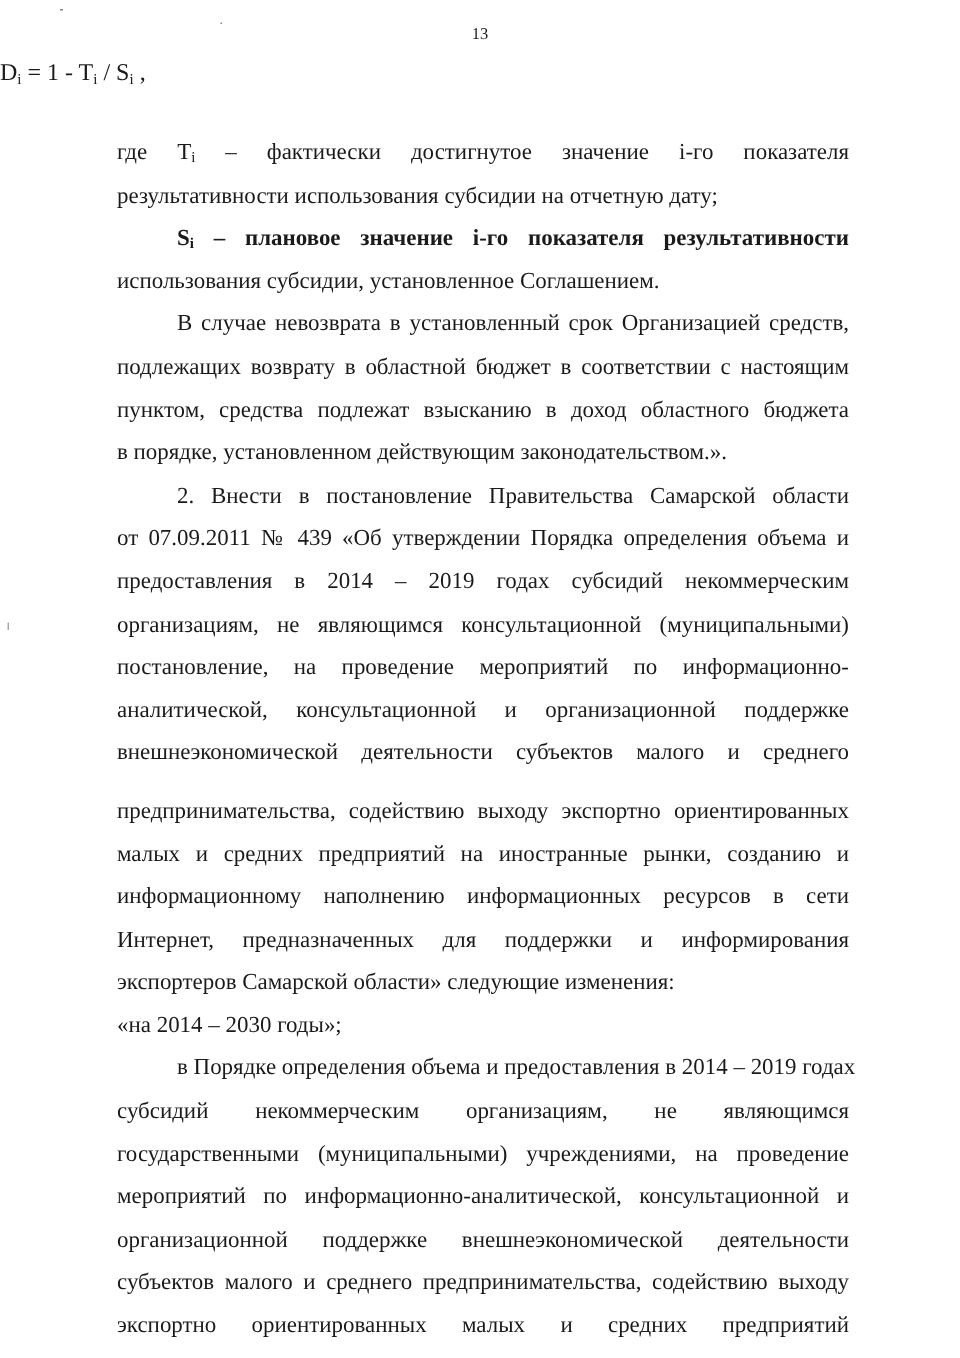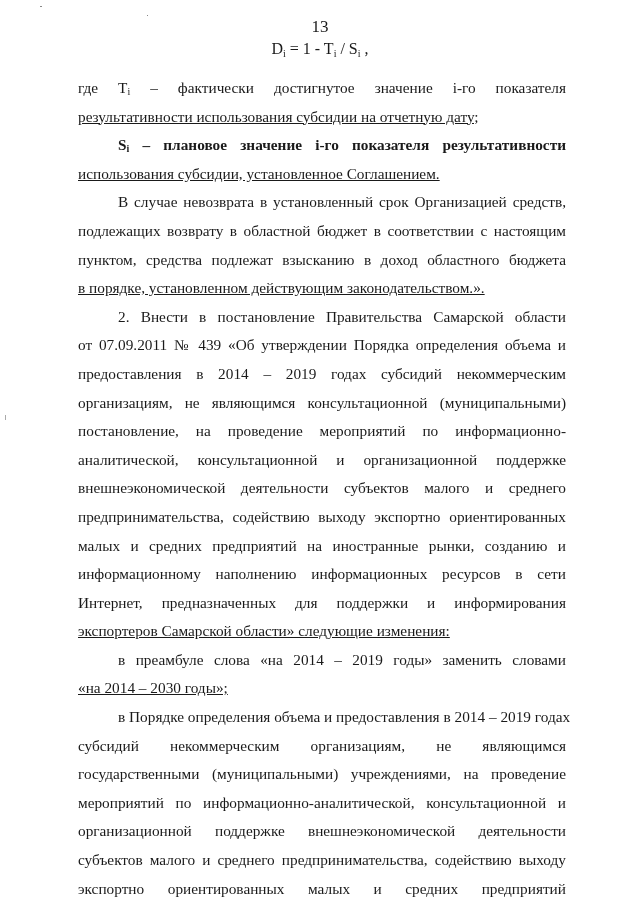--- a/index.html
+++ b/index.html
@@ -1,23 +1,23 @@
 <!DOCTYPE html>
 <html><head>
   <meta charset="utf-8">
   <style>
     html, body { margin: 0; padding: 0; background: #ffffff; }
     body { width: 640px; height: 905px; position: relative; overflow: hidden;
            font-family: "Liberation Serif", "DejaVu Serif", serif; color: #1a1a1a; }
-    .page-num { position: absolute; top: 17px; left: 0; width: 640px; text-align: center; font-size: 17px; }
-    .formula { position: absolute; top: 40px; left: 0; width: 640px; text-align: center; font-size: 16px; }
+    .page-num { position: absolute; top: 17px; left: 0; width: 640px; text-align: center; font-size: 11px; }
+    .formula { position: absolute; top: 40px; left: 0; width: 640px; font-size: 16px; }
     .formula sub { font-size: 10px; vertical-align: -3px; }
-    .body { position: absolute; top: 74px; left: 78px; width: 488px; font-size: 15.3px; line-height: 28.6px; }
+    .body { position: absolute; top: 88px; left: 78px; width: 488px; font-size: 15.3px; line-height: 28.6px; }
     .line { display: block; height: 28.6px; white-space: nowrap; text-align: justify; text-align-last: justify; }
-    .line.last { text-align-last: left; text-decoration: underline; }
+    .line.last { text-align-last: left; }
     .line.indent { padding-left: 40px; }
     .line sub { font-size: 10px; vertical-align: -2px; }
     .mark { position: absolute; background: #888; }
   </style>
 </head>
 <body>
 
 <div class="page-num">13</div>
 
 <div class="formula"><span>D</span><sub>i</sub><span> = 1 - T</span><sub>i</sub><span> / S</span><sub>i</sub><span> ,</span></div>
@@ -31,26 +31,25 @@
     <span class="line" style="word-spacing: 0px;"><span>подлежащих возврату в областной бюджет в соответствии с настоящим</span></span>
     <span class="line" style="word-spacing: 0px;"><span>пунктом, средства подлежат взысканию в доход областного бюджета</span></span>
     <span class="line last" style="word-spacing: 0px;"><span>в порядке, установленном действующим законодательством.».</span></span>
     <span class="line indent" style="word-spacing: 0px;"><span>2. Внести в постановление Правительства Самарской области</span></span>
     <span class="line" style="word-spacing: 0px;"><span>от 07.09.2011 № 439 «Об утверждении Порядка определения объема и</span></span>
     <span class="line" style="word-spacing: 0px;"><span>предоставления в 2014 – 2019 годах субсидий некоммерческим</span></span>
     <span class="line" style="word-spacing: 0px;"><span>организациям, не являющимся консультационной (муниципальными)</span></span>
     <span class="line" style="word-spacing: 0px;"><span>постановление, на проведение мероприятий по информационно-</span></span>
     <span class="line" style="word-spacing: 0px;"><span>аналитической, консультационной и организационной поддержке</span></span>
     <span class="line" style="word-spacing: 0px;"><span>внешнеэкономической деятельности субъектов малого и среднего</span></span>
-    <span class="line" style="word-spacing: 0px;"><span>предпринимательства, содействию выходу экспортно ориентированных</span></span>
+    <span class="line" style="word-spacing: 0px; margin-top: 10px;"><span>предпринимательства, содействию выходу экспортно ориентированных</span></span>
     <span class="line" style="word-spacing: 0px;"><span>малых и средних предприятий на иностранные рынки, созданию и</span></span>
     <span class="line" style="word-spacing: 0px;"><span>информационному наполнению информационных ресурсов в сети</span></span>
     <span class="line" style="word-spacing: 0px;"><span>Интернет, предназначенных для поддержки и информирования</span></span>
     <span class="line last" style="word-spacing: 0px;"><span>экспортеров Самарской области» следующие изменения:</span></span>
-    <span class="line indent" style="word-spacing: 0px;"><span>в преамбуле слова «на 2014 – 2019 годы» заменить словами</span></span>
     <span class="line last" style="word-spacing: 0px;"><span>«на 2014 – 2030 годы»;</span></span>
     <span class="line indent" style="word-spacing: 0px;"><span>в Порядке определения объема и предоставления в 2014 – 2019 годах</span></span>
     <span class="line" style="word-spacing: 0px;"><span>субсидий некоммерческим организациям, не являющимся</span></span>
     <span class="line" style="word-spacing: 0px;"><span>государственными (муниципальными) учреждениями, на проведение</span></span>
     <span class="line" style="word-spacing: 0px;"><span>мероприятий по информационно-аналитической, консультационной и</span></span>
     <span class="line" style="word-spacing: 0px;"><span>организационной поддержке внешнеэкономической деятельности</span></span>
     <span class="line" style="word-spacing: 0px;"><span>субъектов малого и среднего предпринимательства, содействию выходу</span></span>
     <span class="line" style="word-spacing: 0px;"><span>экспортно ориентированных малых и средних предприятий</span></span>
   </div>
 

